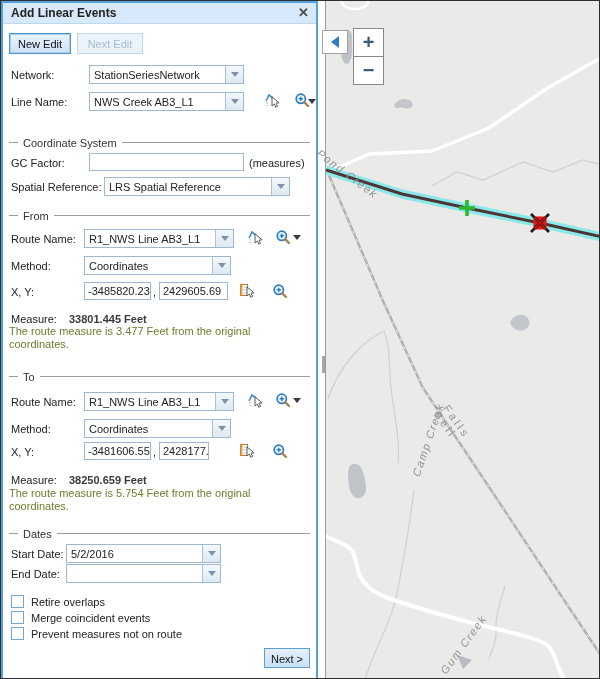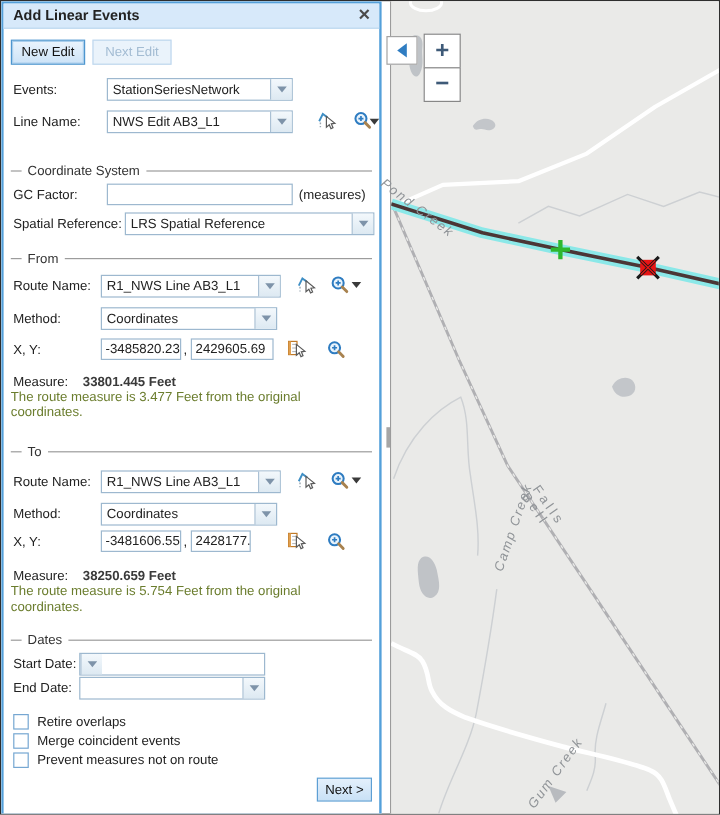--- a/index.html
+++ b/index.html
@@ -59,31 +59,31 @@
 
   <div class="panel">
     <div class="titlebar">
       <span class="title">Add Linear Events</span>
       <span class="close">✕</span>
     </div>
 
     <div class="btn btn-new" style="left:6px;top:30px;width:62px;height:21px;">New Edit</div>
     <div class="btn btn-nextedit" style="left:74px;top:30px;width:66px;height:21px;">Next Edit</div>
 
-    <span class="lbl" style="left:8px;top:66px;">Events:</span>
+    <span class="lbl" style="left:8px;top:66px;">Network:</span>
     <div class="combo" style="left:86px;top:62px;width:155px;">
       <div class="txt">StationSeriesNetwork</div>
       <div class="arrow-btn">
           <div class="tri-down"></div>
         </div>
     </div>
 
     <span class="lbl" style="left:8px;top:93px;">Line Name:</span>
     <div class="combo" style="left:86px;top:89px;width:155px;">
-      <div class="txt">NWS Edit AB3_L1</div>
+      <div class="txt">NWS Creek AB3_L1</div>
       <div class="arrow-btn">
           <div class="tri-down"></div>
         </div>
     </div>
     <svg class="picon" style="left:261px;top:89px;" viewBox="0 0 17 17">
       <path d="M2,9 L5,3 L9,6" fill="none" stroke="#3f8fc5" stroke-width="1.6"></path>
       <path d="M3,10 L3,14" stroke="#9aa7b2" stroke-width="1.2" stroke-dasharray="1.5,1.5"></path>
       <path d="M8,5 l0,9 2.4,-2 1.4,3.2 1.7,-0.8 -1.4,-3.2 3,-0.4 z" fill="#fff" stroke="#5a5a5a" stroke-width="1"></path>
     </svg>
     <svg class="picon" style="left:291px;top:89px;" viewBox="0 0 17 17">
@@ -93,21 +93,21 @@
     </svg>
     <div class="tri-caret" style="left:305px;top:96px;"></div>
 
     <div class="divider" style="top:133px;text-align:center;">
       <span>Coordinate System</span>
     </div>
     <span class="lbl" style="left:8px;top:154px;">GC Factor:</span>
     <div class="input" style="left:86px;top:150px;width:155px;"></div>
     <span class="lbl" style="left:246px;top:154px;">(measures)</span>
     <span class="lbl" style="left:8px;top:178px;">Spatial Reference:</span>
-    <div class="combo" style="left:101px;top:174px;width:208px;">
+    <div class="combo" style="left:101px;top:174px;width:186px;">
       <div class="txt">LRS Spatial Reference</div>
       <div class="arrow-btn">
           <div class="tri-down"></div>
         </div>
     </div>
 
     <div class="divider" style="top:206px;">
       <span>From</span>
     </div>
     <span class="lbl" style="left:8px;top:230px;">Route Name:</span>
@@ -205,20 +205,21 @@
 
     <span class="lbl" style="left:8px;top:471px;">Measure:</span>
     <span class="lbl measure-val" style="left:66px;top:471px;">38250.659 Feet</span>
     <div class="note" style="top:484px;">The route measure is 5.754 Feet from the original coordinates.</div>
 
     <div class="divider" style="top:524px;">
       <span>Dates</span>
     </div>
     <span class="lbl" style="left:8px;top:545px;">Start Date:</span>
     <div class="combo" style="left:63px;top:541px;width:155px;">
+      <div class="txt">5/2/2016</div>
       <div class="arrow-btn">
           <div class="tri-down"></div>
         </div>
     </div>
     <span class="lbl" style="left:8px;top:565px;">End Date:</span>
     <div class="combo" style="left:63px;top:561px;width:155px;">
       <div class="txt"></div>
       <div class="arrow-btn">
           <div class="tri-down"></div>
         </div>

